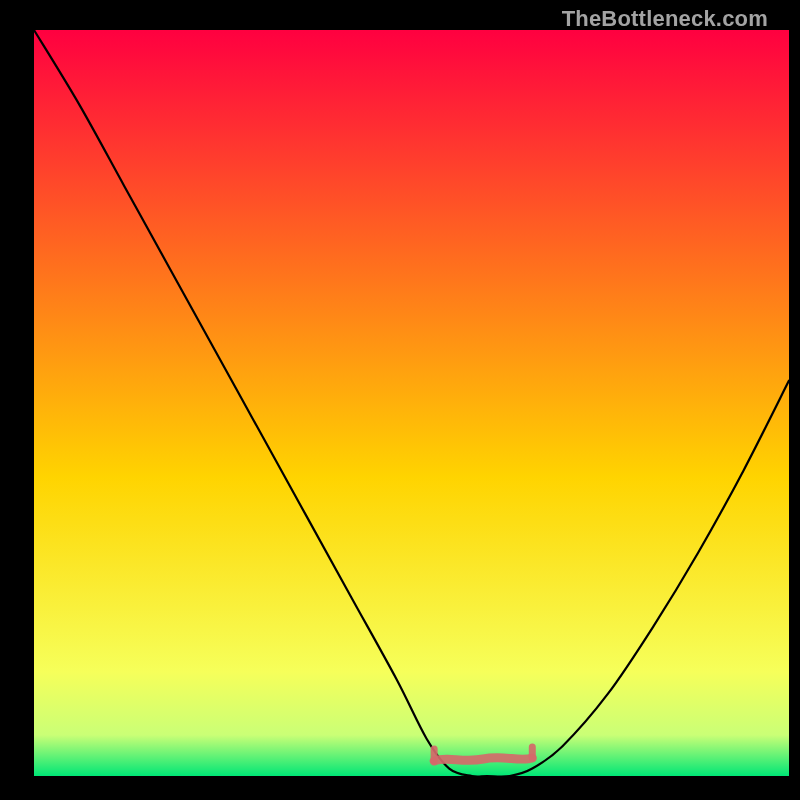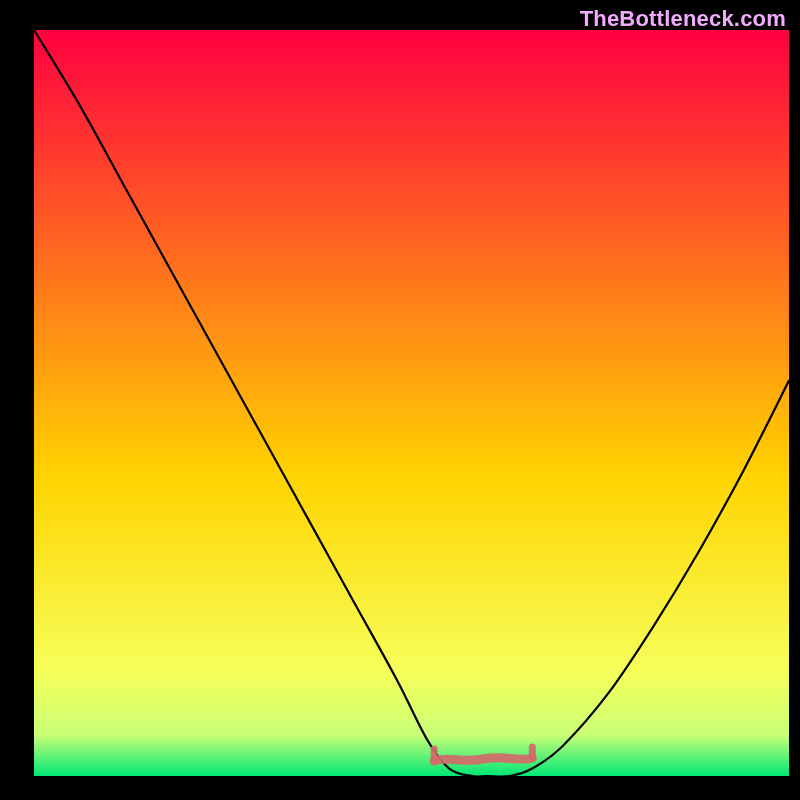--- a/index.html
+++ b/index.html
@@ -13,22 +13,22 @@
   }
   .frame {
     position: relative;
     width: 800px;
     height: 800px;
     background: #000000;
   }
   .watermark {
     position: absolute;
     top: 6px;
-    right: 14px;
-    color: #f0abfc;
+    right: 32px;
+    color: #a3a3a3;
     font-size: 22px;
     font-weight: 600;
     letter-spacing: 0.2px;
     z-index: 10;
   }
   svg {
     position: absolute;
     top: 0;
     left: 0;
   }

